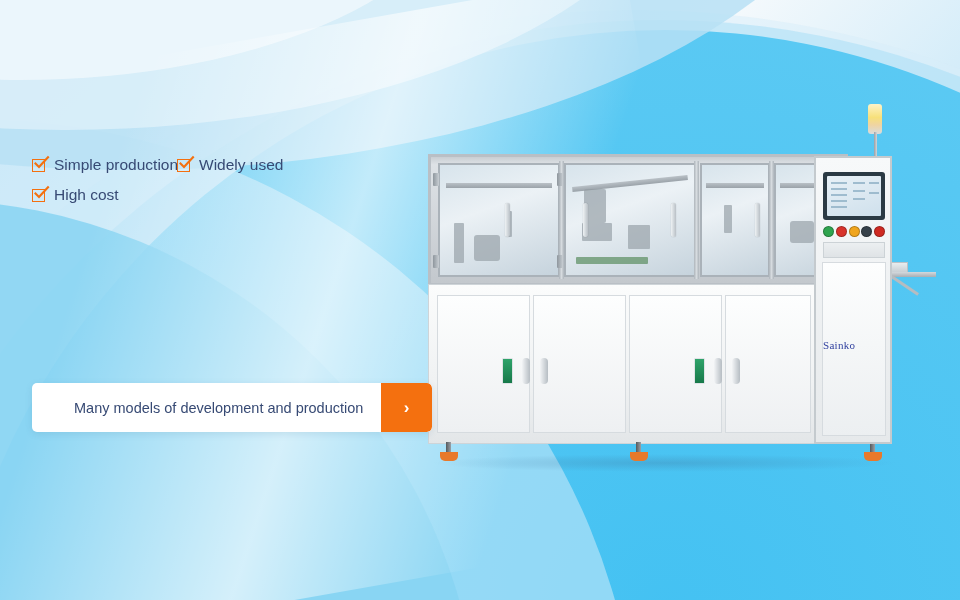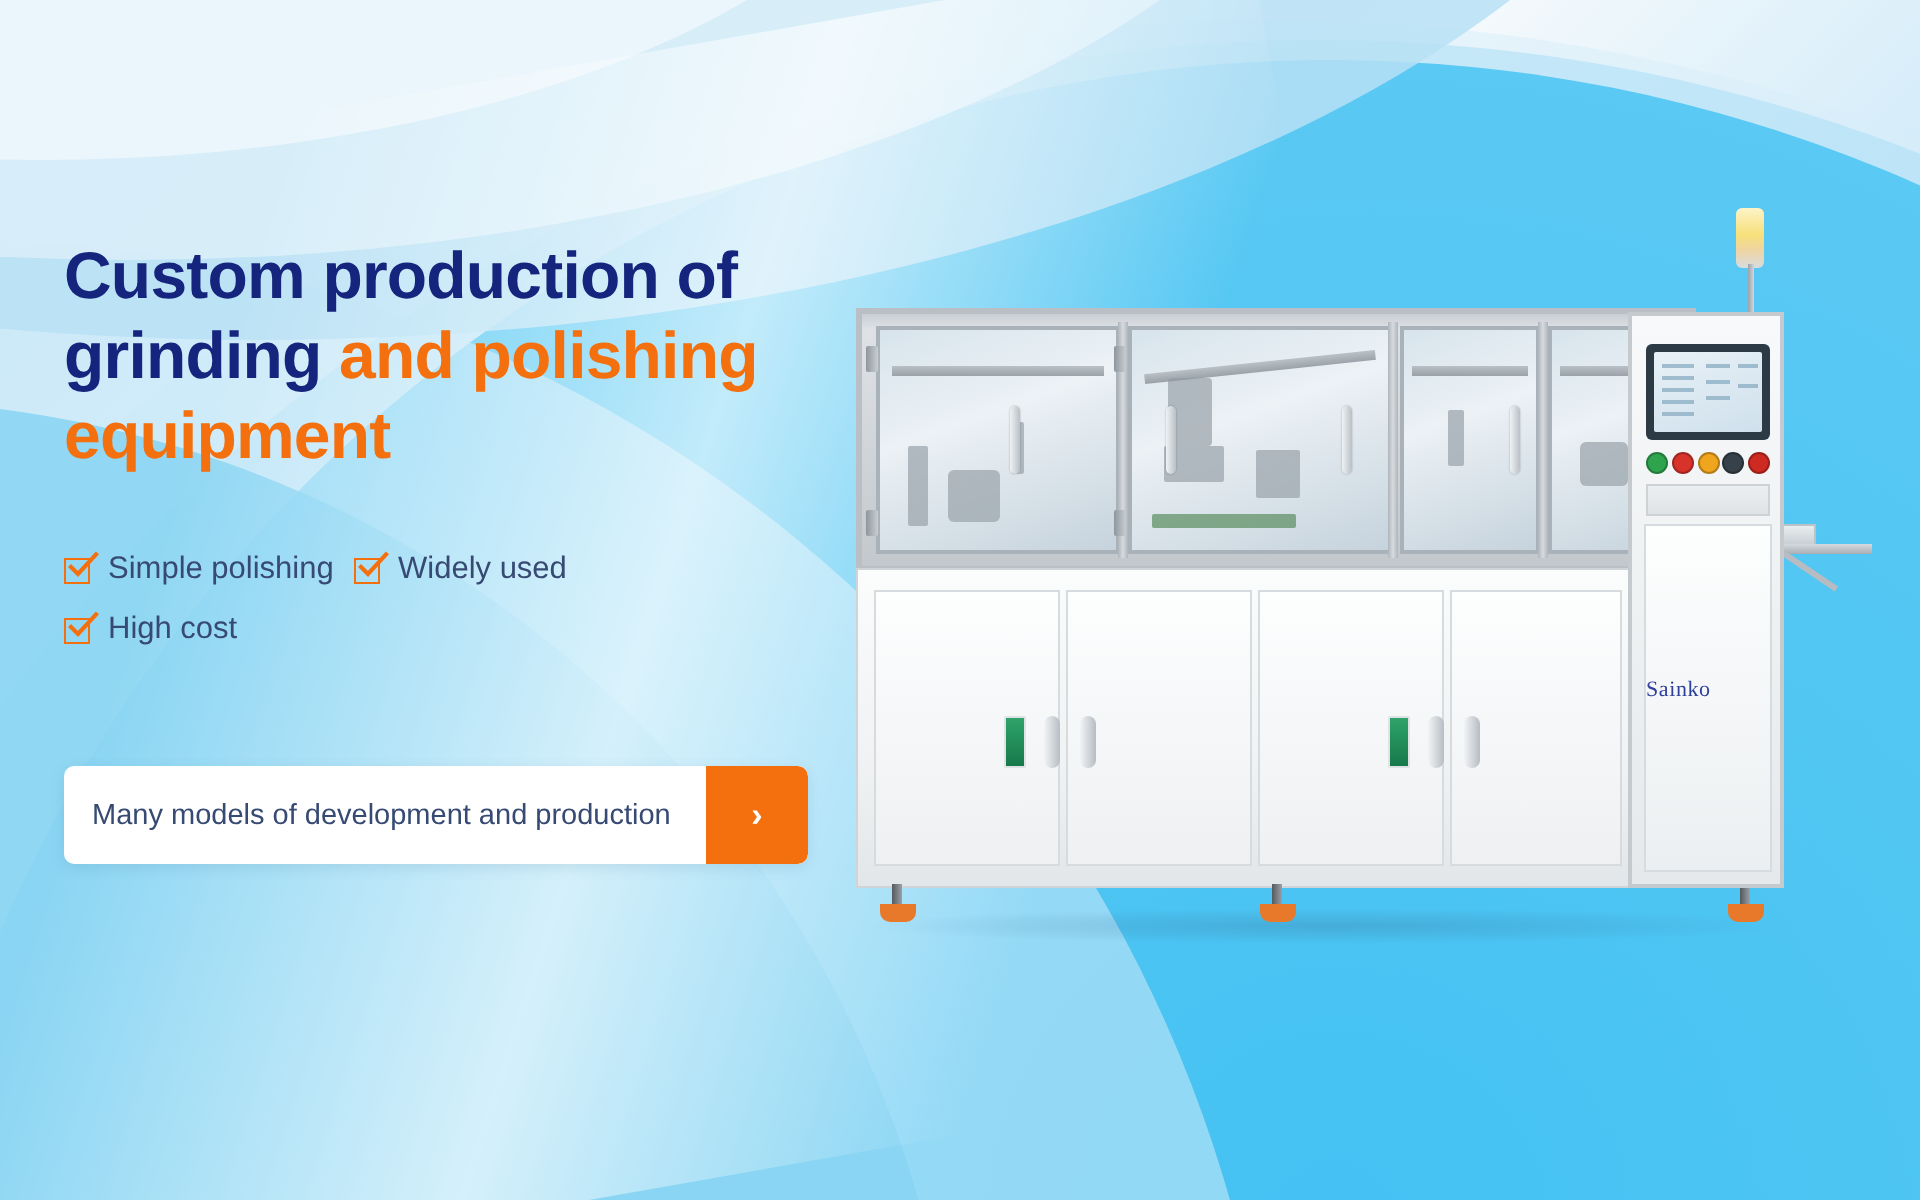--- a/index.html
+++ b/index.html
@@ -138,20 +138,21 @@
     top: 383px;
     width: 372px;
     height: 49px;
     background: #ffffff;
     border-radius: 5px;
     box-shadow: 0 2px 7px rgba(60,110,150,.14);
     display: flex;
     align-items: stretch;
     overflow: hidden;
     z-index: 6;
+    padding-left: 28px;
   }
   .cta-text {
     flex: 1;
     display: flex;
     align-items: center;
     padding-left: 14px;
     font-size: 14.5px;
     color: #374a74;
     white-space: nowrap;
   }
@@ -401,34 +402,29 @@
     <div class="arc arc-br-1"></div>
     <div class="arc arc-bl-2"></div>
     <div class="arc arc-bl-1"></div>
     <div class="arc arc-tl-1"></div>
     <div class="arc arc-tl-2"></div>
     <div class="arc arc-tl-3"></div>
     <div class="sheen"></div>
   </div>
 
   <div class="copy">
-    <h1 class="headline">
-      <span>Custom production of</span><br>
-      <span>grinding </span><span class="accent">and polishing</span><br>
-      <span class="accent">equipment</span>
-    </h1>
 
     <div class="features">
       <div class="feature">
         <span class="check-icon">
           <svg viewBox="0 0 15 15">
               <path d="M1.5 7.5 L5 11 L14 1.2" fill="none" stroke="#f4700f" stroke-width="2.1" stroke-linecap="square"></path>
             </svg>
         </span>
-        <span class="feature-label">Simple polishing</span>
+        <span class="feature-label">Simple production</span>
       </div>
       <div class="feature">
         <span class="check-icon">
           <svg viewBox="0 0 15 15">
               <path d="M1.5 7.5 L5 11 L14 1.2" fill="none" stroke="#f4700f" stroke-width="2.1" stroke-linecap="square"></path>
             </svg>
         </span>
         <span class="feature-label">Widely used</span>
       </div>
       <div class="feature">

